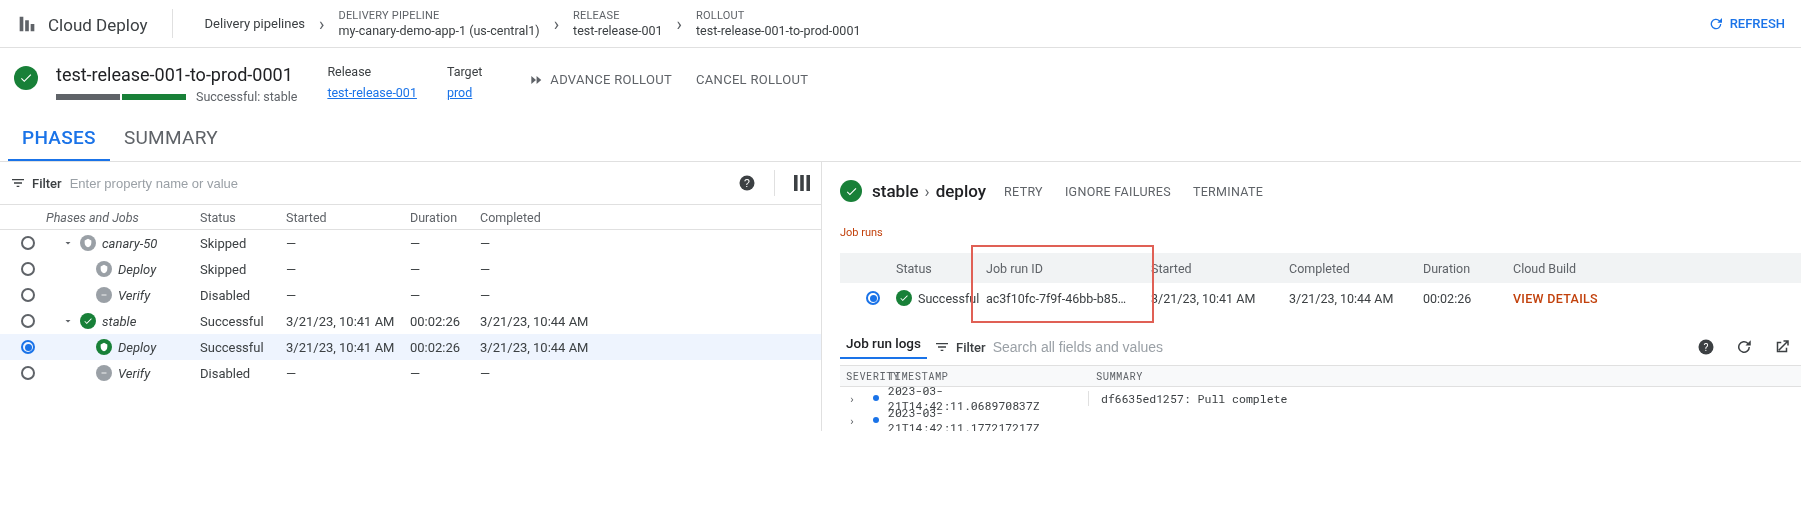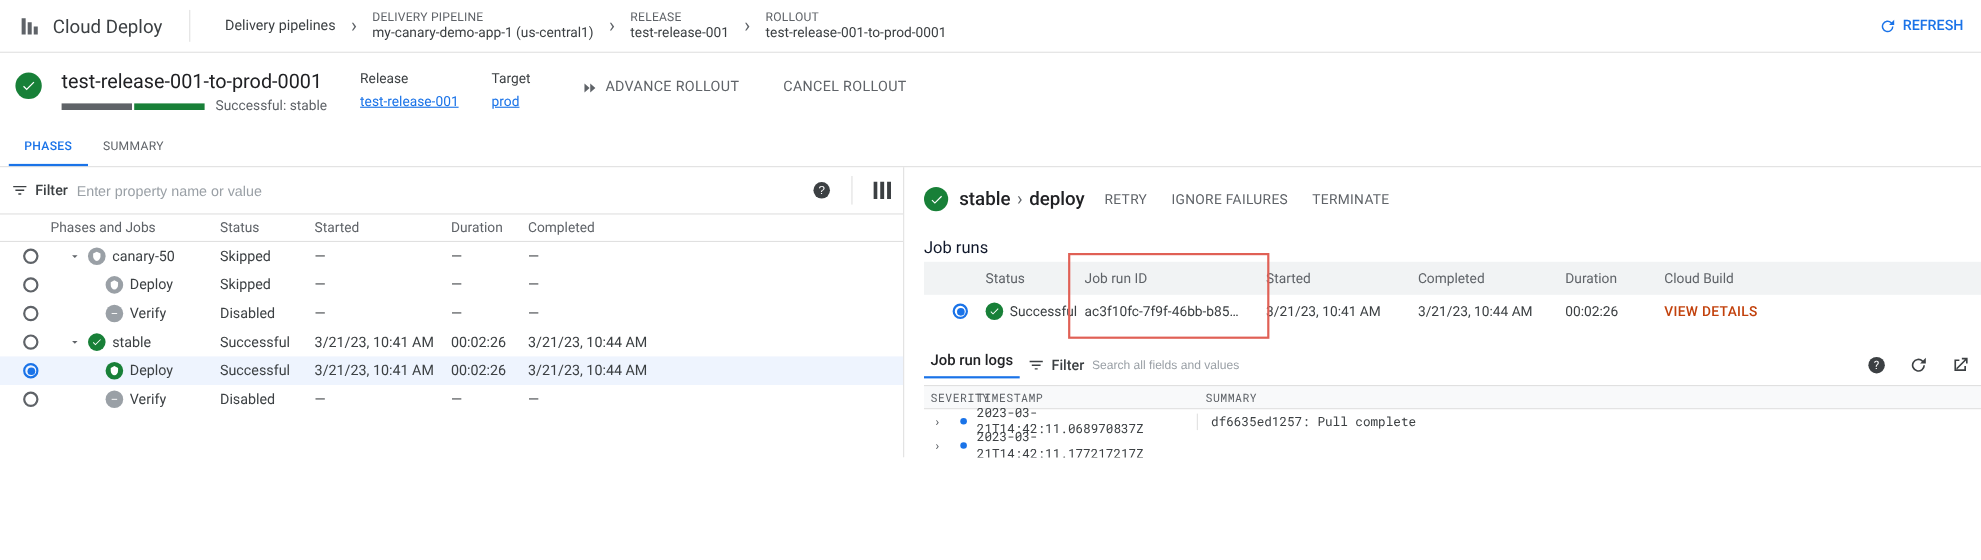--- a/index.html
+++ b/index.html
@@ -48,27 +48,27 @@
   .rollout-title { font-size: 18px; color: #202124; }
   .progress-row { display: flex; align-items: center; gap: 10px; }
   .progress-track { display: flex; gap: 2px; }
   .progress-seg { width: 64px; height: 6px; }
   .seg-grey { background: #5f6368; }
   .seg-green { background: #188038; }
   .progress-label { font-size: 12.5px; color: #5f6368; }
   .meta-block { display: flex; flex-direction: column; gap: 6px; margin-left: 12px; }
   .meta-label { font-size: 12.5px; color: #3c4043; }
   .meta-link { font-size: 12.5px; color: #1a73e8; text-decoration: underline; cursor: pointer; }
-  .header-actions { display: flex; gap: 40px; margin-left: 28px; margin-top: 8px; }
+  .header-actions { display: flex; gap: 24px; margin-left: 28px; margin-top: 8px; }
   .action-btn { display: flex; align-items: center; gap: 6px; color: #5f6368; font-size: 13px; letter-spacing: .3px; cursor: pointer; }
   .action-icon { width: 16px; height: 14px; }
 
   
   .tabs { display: flex; border-bottom: 1px solid #e0e0e0; padding: 0 8px; }
-  .tab { padding: 10px 14px; font-size: 11px; letter-spacing: .3px; color: #5f6368; cursor: pointer; }
+  .tab { padding: 10px 14px; font-size: 19px; letter-spacing: .3px; color: #5f6368; cursor: pointer; }
   .tab.active { color: #1a73e8; border-bottom: 2px solid #1a73e8; font-weight: 500; }
 
   
   .split { display: flex; }
   .left-pane { width: 822px; border-right: 1px solid #e0e0e0; }
   .right-pane { flex: 1; padding: 18px 0 0 18px; }
 
   
   .filter-row { display: flex; align-items: center; padding: 8px 10px; gap: 8px; }
   .filter-label { display: flex; align-items: center; gap: 6px; font-weight: 500; font-size: 13px; }
@@ -79,21 +79,21 @@
   .icon-btn { width: 18px; height: 18px; display: flex; align-items: center; justify-content: center; cursor: pointer; }
   .vline { width: 1px; height: 26px; background: #e0e0e0; }
   .columns-icon rect { fill: #3c4043; }
 
   
   .ptable { width: 100%; }
   .ptr { display: flex; align-items: center; height: 26px; padding: 0 10px; }
   .ptr.head { color: #5f6368; font-size: 12.5px; border-bottom: 1px solid #e0e0e0; border-top: 1px solid #e0e0e0; background: #fff; }
   .ptr.selected { background: #eef4fe; }
   .c-radio { width: 36px; display: flex; justify-content: center; }
-  .c-name { width: 154px; display: flex; align-items: center; gap: 6px; }
+  .c-name { width: 154px; display: flex; align-items: center; gap: 6px; font-style: italic; }
   .c-status { width: 86px; }
   .c-started { width: 124px; }
   .c-duration { width: 70px; }
   .c-completed { flex: 1; }
   .indent-1 { padding-left: 16px; }
   .indent-2 { padding-left: 50px; }
   .chevron { width: 12px; height: 12px; }
   .mini-icon { width: 16px; height: 16px; border-radius: 50%; display: flex; align-items: center; justify-content: center; flex-shrink: 0; }
   .mi-grey { background: #9aa0a6; }
   .mi-green { background: #188038; }
@@ -103,39 +103,39 @@
   .radio-sel::after { content: ""; width: 7px; height: 7px; background: #1a73e8; border-radius: 50%; }
 
   
   .rp-header { display: flex; align-items: center; gap: 10px; }
   .rp-status { width: 22px; height: 22px; border-radius: 50%; background: #188038; display: flex; align-items: center; justify-content: center; }
   .rp-status svg { width: 13px; height: 13px; }
   .rp-title { font-size: 17px; color: #202124; display: flex; align-items: center; gap: 6px; font-weight: 500;}
   .rp-title .sep { color: #5f6368; font-weight: 400; }
   .rp-actions { display: flex; gap: 22px; margin-left: 8px; }
   .rp-action { font-size: 12.5px; letter-spacing: .3px; color: #5f6368; cursor: pointer; }
-  .rp-section-title { font-size: 15px; color: #0f172a; margin: 24px 0 4px; }
+  .rp-section-title { font-size: 11px; color: #c2410c; margin: 24px 0 14px; }
 
   
   .jr-head { display: flex; align-items: center; height: 30px; background: #f1f3f4; font-size: 12.5px; color: #5f6368; padding-left: 10px; }
   .jr-row { display: flex; align-items: center; height: 30px; padding-left: 10px; font-size: 12.5px; }
   .jc-radio { width: 46px; display:flex; justify-content:center;}
   .jc-status { width: 90px; display: flex; align-items: center; gap: 6px; }
   .jc-id { width: 165px; overflow: hidden; text-overflow: ellipsis; white-space: nowrap; padding-right:6px; }
   .jc-started { width: 138px; }
   .jc-completed { width: 134px; }
   .jc-duration { width: 90px; }
   .jc-build { flex: 1; }
   .view-details { color: #c2410c; font-weight: 500; letter-spacing: .3px; cursor: pointer; }
 
   
   .logs-bar { display: flex; align-items: center; margin-top: 22px; gap: 7px; }
   .logs-title { font-size: 13.5px; font-weight: 500; padding: 0 6px 6px; border-bottom: 2px solid #1a73e8; color:#202124; }
   .logs-filter { display: flex; align-items: center; gap: 6px; font-size: 13px; }
-  .logs-input { border: none; outline: none; font-size: 11px; flex:1; }
+  .logs-input { border: none; outline: none; font-size: 14px; flex:1; }
   .logs-input::placeholder { color: #9aa0a6; }
   .logs-right { margin-left: auto; display: flex; align-items: center; gap: 20px; padding-right: 10px;}
   .logs-table { margin-top: 6px; font-family: "Roboto Mono", Menlo, monospace; font-size: 11.5px; }
   .lth { display: flex; align-items: center; height: 22px; background: #f8f9fa; color: #5f6368; font-size: 10.5px; letter-spacing: .4px; border-top:1px solid #e0e0e0; border-bottom:1px solid #e0e0e0;}
   .ltr { display: flex; align-items: center; height: 22px; }
   .lc-exp { width: 24px; display:flex; justify-content:center; color:#5f6368;}
   .lc-sev { width: 24px; display:flex; justify-content:center;}
   .sev-dot { width:6px; height:6px; border-radius:50%; background:#1a73e8; }
   .lc-ts { width: 200px; }
   .lc-sum { flex: 1; border-left: 1px solid #e0e0e0; padding-left: 12px;}

